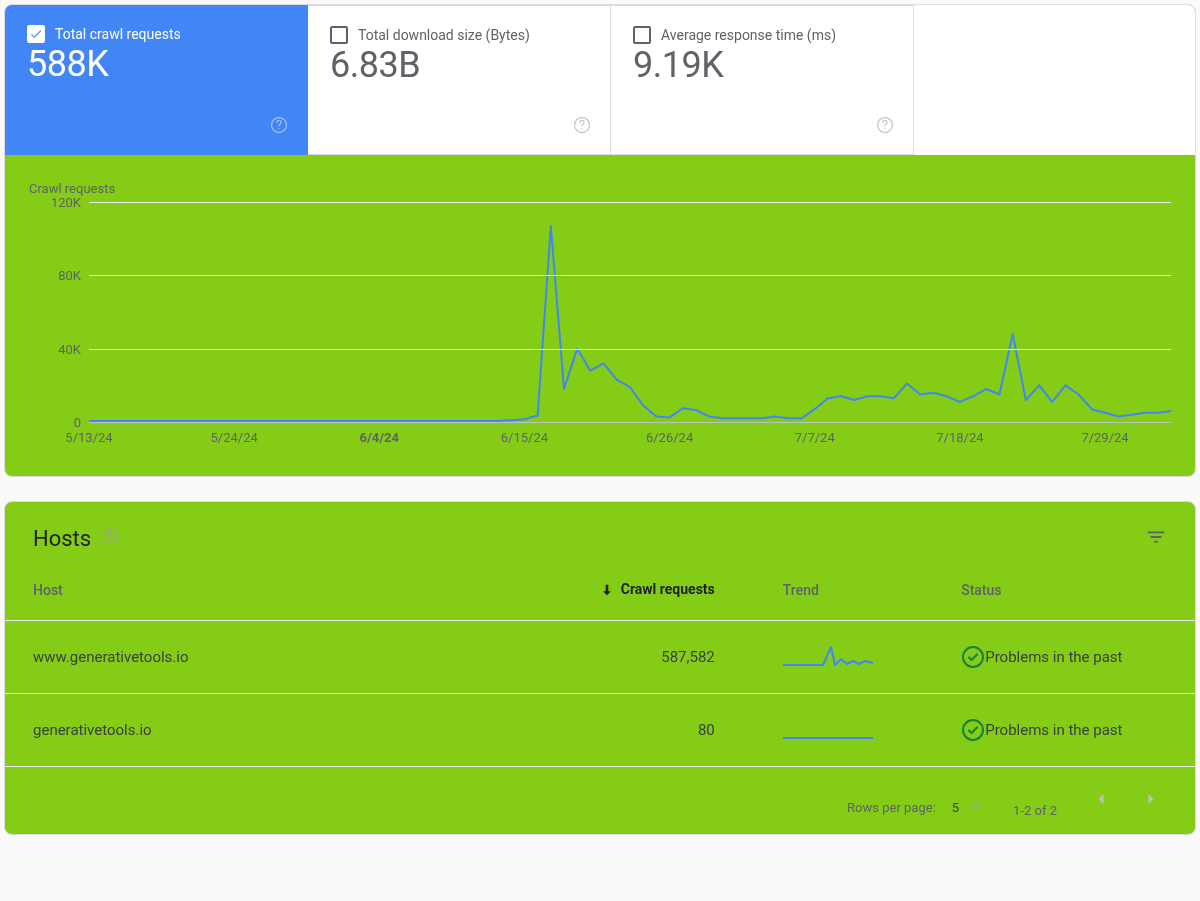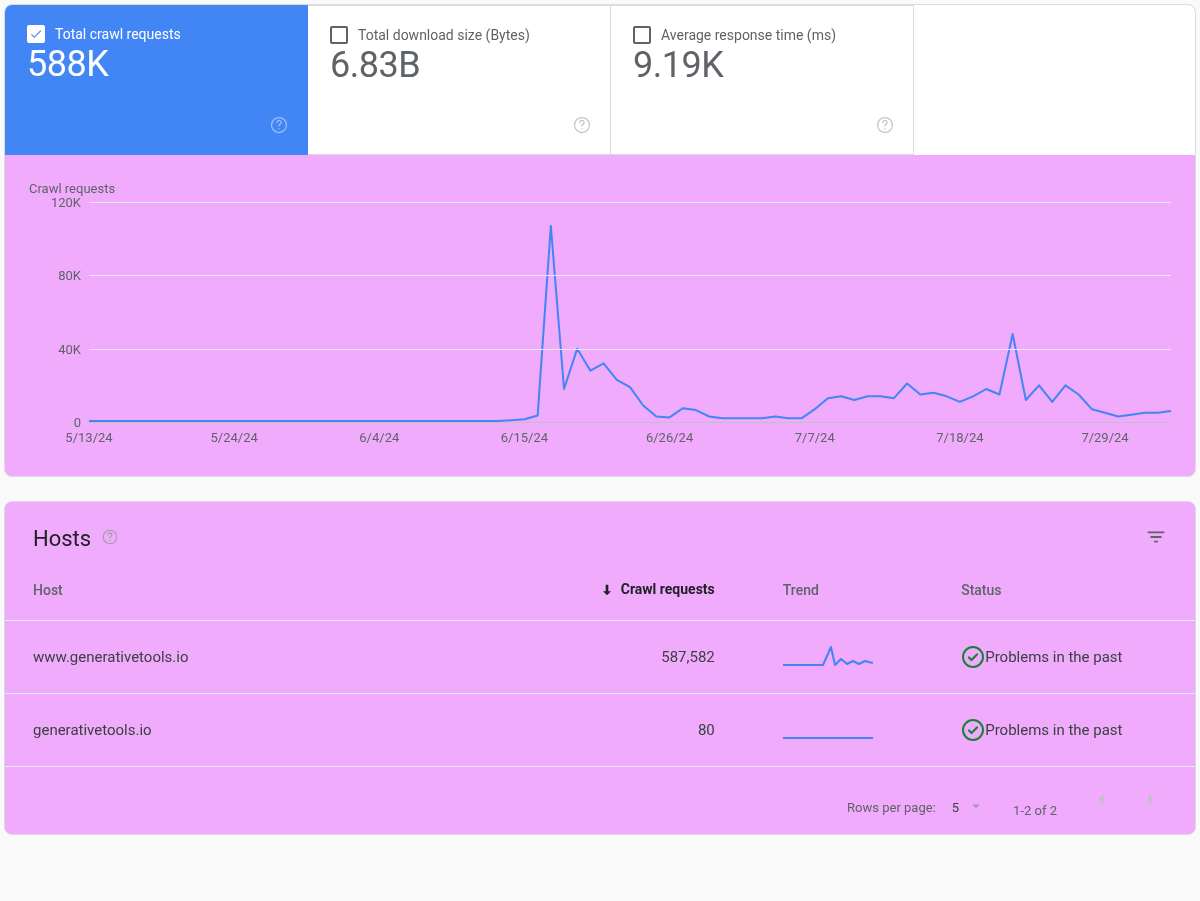--- a/index.html
+++ b/index.html
@@ -5,21 +5,21 @@
   * { box-sizing: border-box; margin: 0; padding: 0; }
   body {
     font-family: Roboto, "Helvetica Neue", Arial, sans-serif;
     background: #fafafa;
     color: #3c4043;
     font-size: 14px;
     -webkit-font-smoothing: antialiased;
   }
   .page { padding: 4px; }
   .card {
-    background: #f0abfc;
+    background: #84cc16;
     border: 1px solid #dadce0;
     border-radius: 8px;
     margin: 0 0 24px 0;
     overflow: hidden;
   }
 
   
   .metric-row {
     display: flex;
     background: #fff;
@@ -210,21 +210,21 @@
               <path d="M0 219.08 L1 219.08 L2 219.08 L3 219.08 L4 219.08 L5 219.08 L6 219.08 L7 219.08 L8 219.08 L9 219.08 L10 219.08 L11 219.08 L12 219.08 L13 219.08 L14 219.08 L15 219.08 L16 219.08 L17 219.08 L18 219.08 L19 219.08 L20 219.08 L21 219.08 L22 219.08 L23 219.08 L24 219.08 L25 219.08 L26 219.08 L27 219.08 L28 219.08 L29 219.08 L30 219.08 L31 219.08 L32 218.17 L33 217.25 L34 213.58 L35 23.83 L36 187.00 L37 146.67 L38 168.67 L39 161.33 L40 177.83 L41 185.17 L42 203.50 L43 214.50 L44 215.42 L45 206.25 L46 208.08 L47 214.50 L48 216.33 L49 216.33 L50 216.33 L51 216.33 L52 214.50 L53 216.33 L54 216.33 L55 207.17 L56 196.17 L57 194.33 L58 198.00 L59 194.33 L60 194.33 L61 196.17 L62 181.50 L63 192.50 L64 190.67 L65 194.33 L66 199.83 L67 194.33 L68 187.00 L69 192.50 L70 132.00 L71 198.00 L72 183.33 L73 199.83 L74 183.33 L75 192.50 L76 207.17 L77 210.83 L78 214.50 L79 212.67 L80 210.83 L81 210.83 L82 209.00 " fill="none" stroke="#4285f4" stroke-width="2" vector-effect="non-scaling-stroke" stroke-linejoin="round"></path>
             </svg>
         <div class="gridline axis0" style="top: 220px;"></div>
             <div class="gridline" style="top: 146.667px;"></div>
             <div class="gridline" style="top: 73.3333px;"></div>
             <div class="gridline" style="top: 0px;"></div>
           </div>
         <div class="x-labels" id="x-labels">
             <div class="x-label" style="left: 0%;">5/13/24</div>
             <div class="x-label" style="left: 13.4146%;">5/24/24</div>
-            <div class="x-label" style="left: 26.8293%;">6/4/24</div>
+            <div class="x-label" style="left: 26.8293%; font-weight: bold;">6/4/24</div>
             <div class="x-label" style="left: 40.2439%;">6/15/24</div>
             <div class="x-label" style="left: 53.6585%;">6/26/24</div>
             <div class="x-label" style="left: 67.0732%;">7/7/24</div>
             <div class="x-label" style="left: 80.4878%;">7/18/24</div>
             <div class="x-label" style="left: 93.9024%;">7/29/24</div>
           </div>
       </div>
     </div>
   </div>
 

